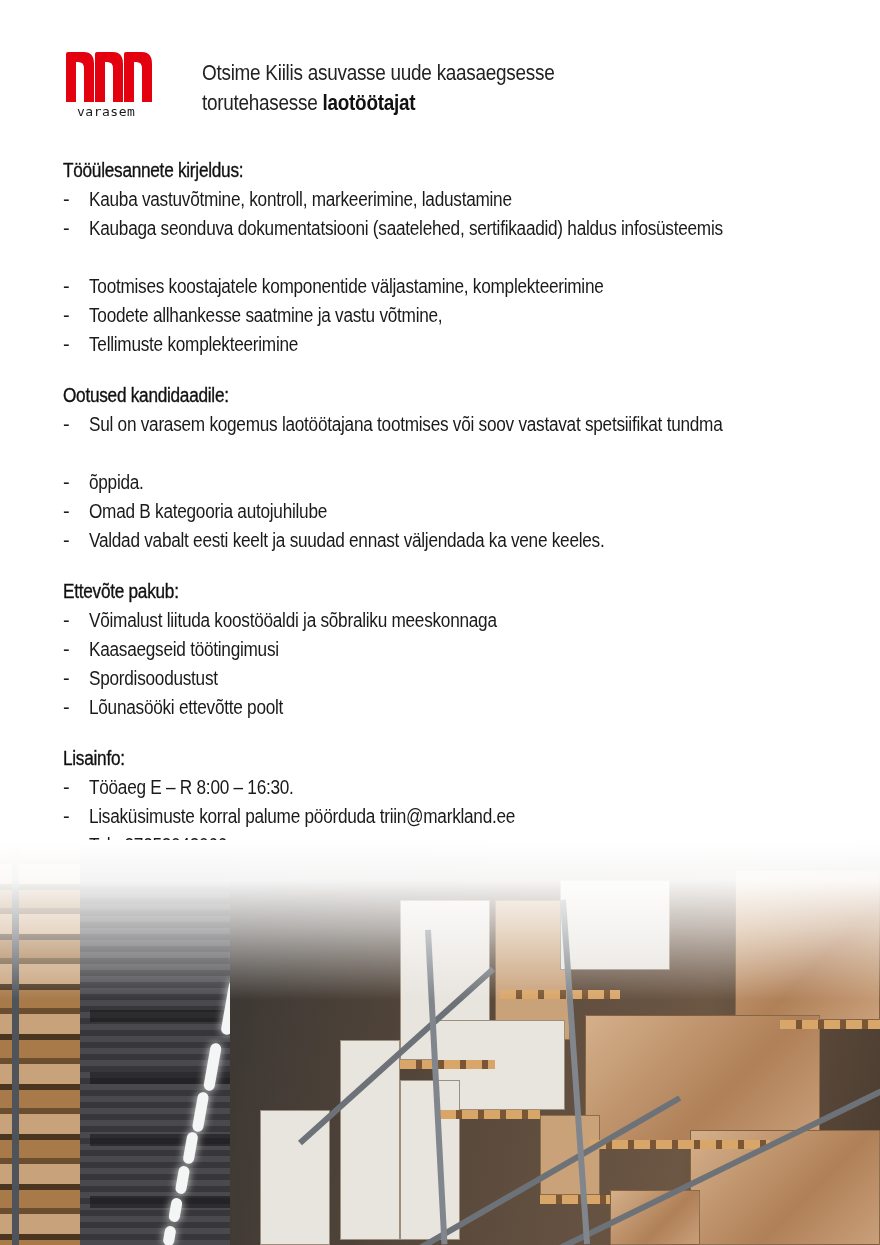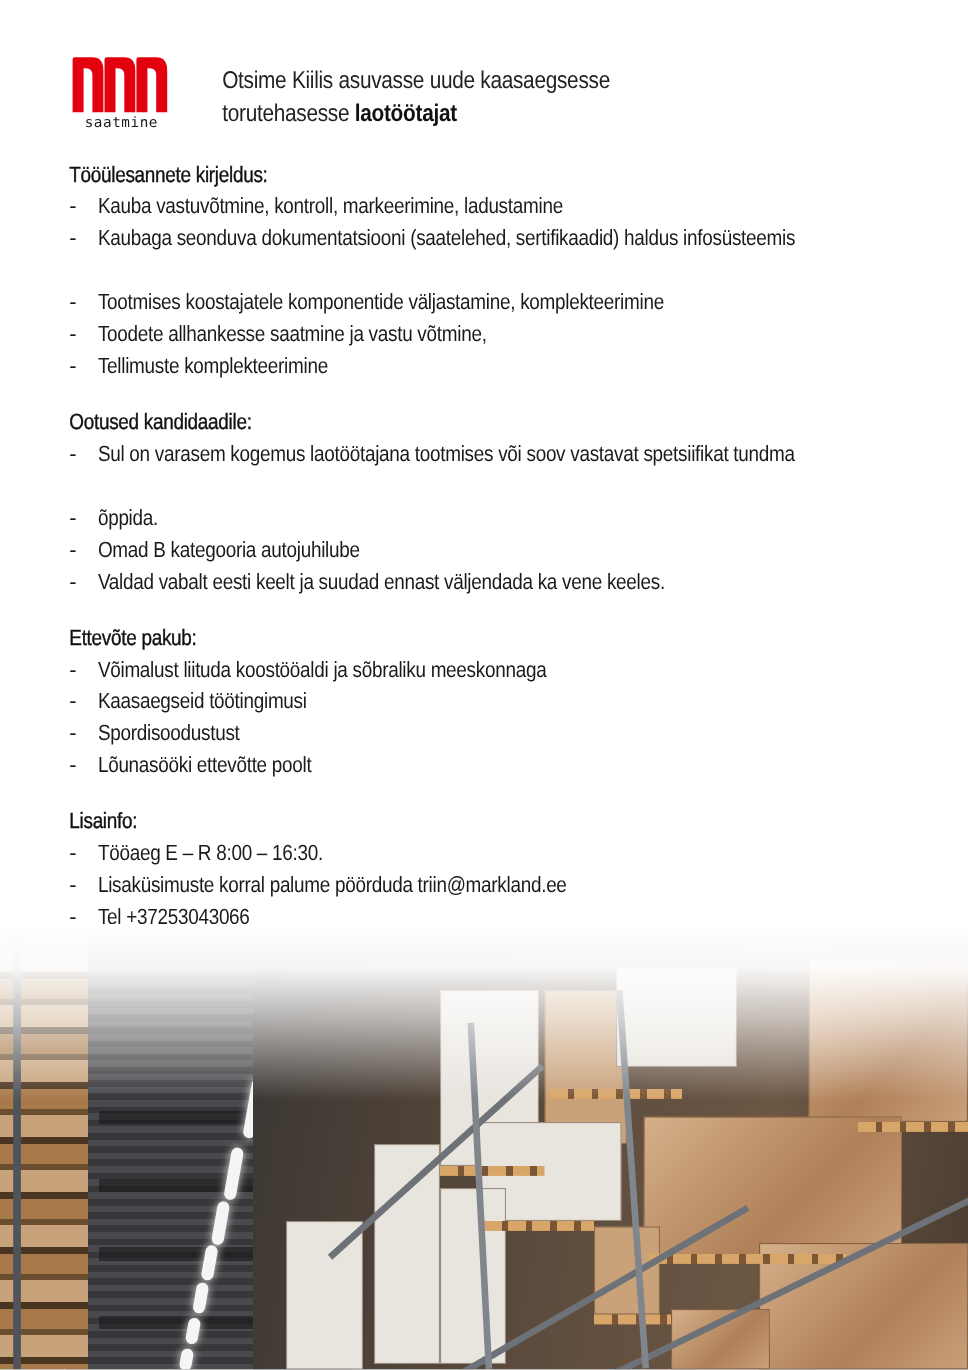--- a/index.html
+++ b/index.html
@@ -7,21 +7,21 @@
     body { position: relative; font-family: "Liberation Sans", "DejaVu Sans", sans-serif; color: #1a1a1a; }
 
     .header { position: absolute; left: 64px; top: 50px; width: 760px; height: 80px; }
     .logo { position: absolute; left: 0; top: 0; width: 92px; height: 72px; }
     .logo svg { display: block; }
     .logo-word { position: absolute; left: 13px; top: 54px; font-family: "DejaVu Sans Mono", monospace; font-size: 13px; letter-spacing: 0.5px; color: #1a1a1a; }
     .headline { position: absolute; left: 138px; top: 8px; font-size: 22px; line-height: 30px; color: #222; letter-spacing: -0.3px; transform: scaleX(0.86); transform-origin: left top; white-space: nowrap; }
     .headline b { font-weight: bold; color: #111; }
 
     .content { position: absolute; left: 63px; top: 145px; width: 780px; }
-    .section { margin-bottom: 22px; }
+    .section { margin-bottom: 22px; margin-top: 11px; }
     .section-title { font-size: 20px; line-height: 29px; font-weight: normal; color: #111; letter-spacing: -0.3px; transform: scaleX(0.86); transform-origin: left top; white-space: nowrap; -webkit-text-stroke: 0.35px #111; }
     ul.items { list-style: none; }
     ul.items li { position: relative; padding-left: 26px; font-size: 20px; line-height: 29px; color: #1a1a1a; letter-spacing: -0.3px; }
     ul.items li .dash { position: absolute; left: 0; top: 0; }
     ul.items li .txt { display: inline-block; transform: scaleX(0.86); transform-origin: left top; width: 860px; white-space: normal; }
 
     .photo { position: absolute; left: 0; top: 840px; width: 880px; height: 405px; overflow: hidden; background: #2b2b2d; }
     .photo .ceiling { position: absolute; left: 60px; top: 40px; width: 260px; height: 365px;
       background: repeating-linear-gradient(180deg, #4a4a4e 0 6px, #37373a 6px 12px); }
     .photo .ceiling-dark { position: absolute; left: 90px; top: 120px; width: 210px; height: 285px;
@@ -44,21 +44,21 @@
 </head>
 <body>
 
 <div class="header">
   <div class="logo">
     <svg width="92" height="56" viewBox="0 0 92 56">
       <path d="M2 4 Q2 2 4 2 L20 2 Q30 2 30 14 L30 52 L20 52 L20 18 Q20 12 14 12 L12 12 L12 52 L2 52 Z" fill="#e3000f"></path>
       <path d="M31 4 Q31 2 33 2 L49 2 Q59 2 59 14 L59 52 L49 52 L49 18 Q49 12 43 12 L41 12 L41 52 L31 52 Z" fill="#e3000f"></path>
       <path d="M60 4 Q60 2 62 2 L78 2 Q88 2 88 14 L88 52 L78 52 L78 18 Q78 12 72 12 L70 12 L70 52 L60 52 Z" fill="#e3000f"></path>
     </svg>
-    <div class="logo-word">saatmine</div>
+    <div class="logo-word">varasem</div>
   </div>
   <div class="headline">
     <div>Otsime Kiilis asuvasse uude kaasaegsesse</div>
     <div><span>torutehasesse </span><b>laotöötajat</b></div>
   </div>
 </div>
 
 <div class="content">
   <div class="section">
     <div class="section-title">Tööülesannete kirjeldus:</div>

